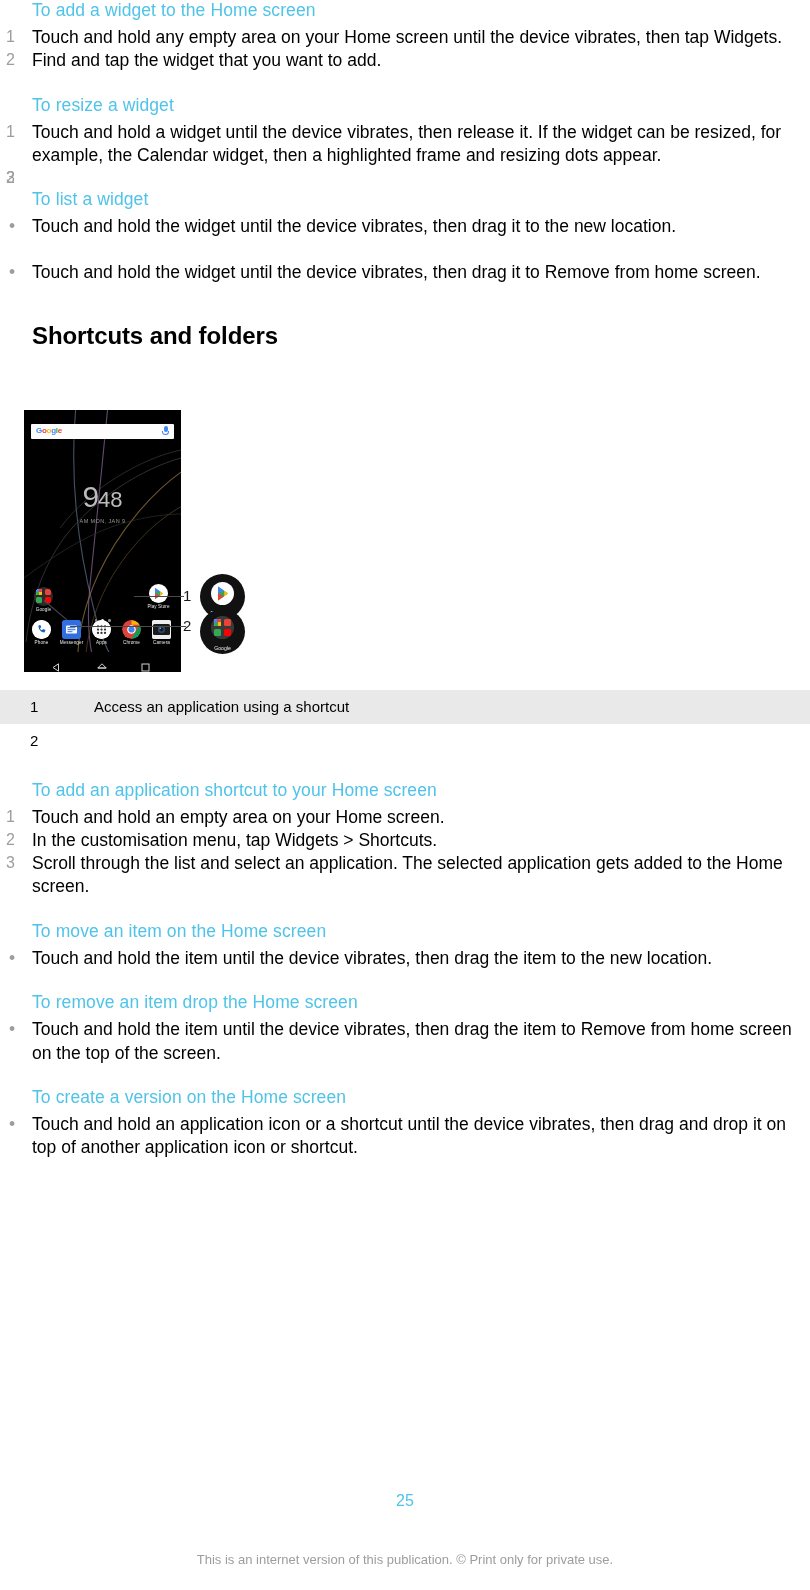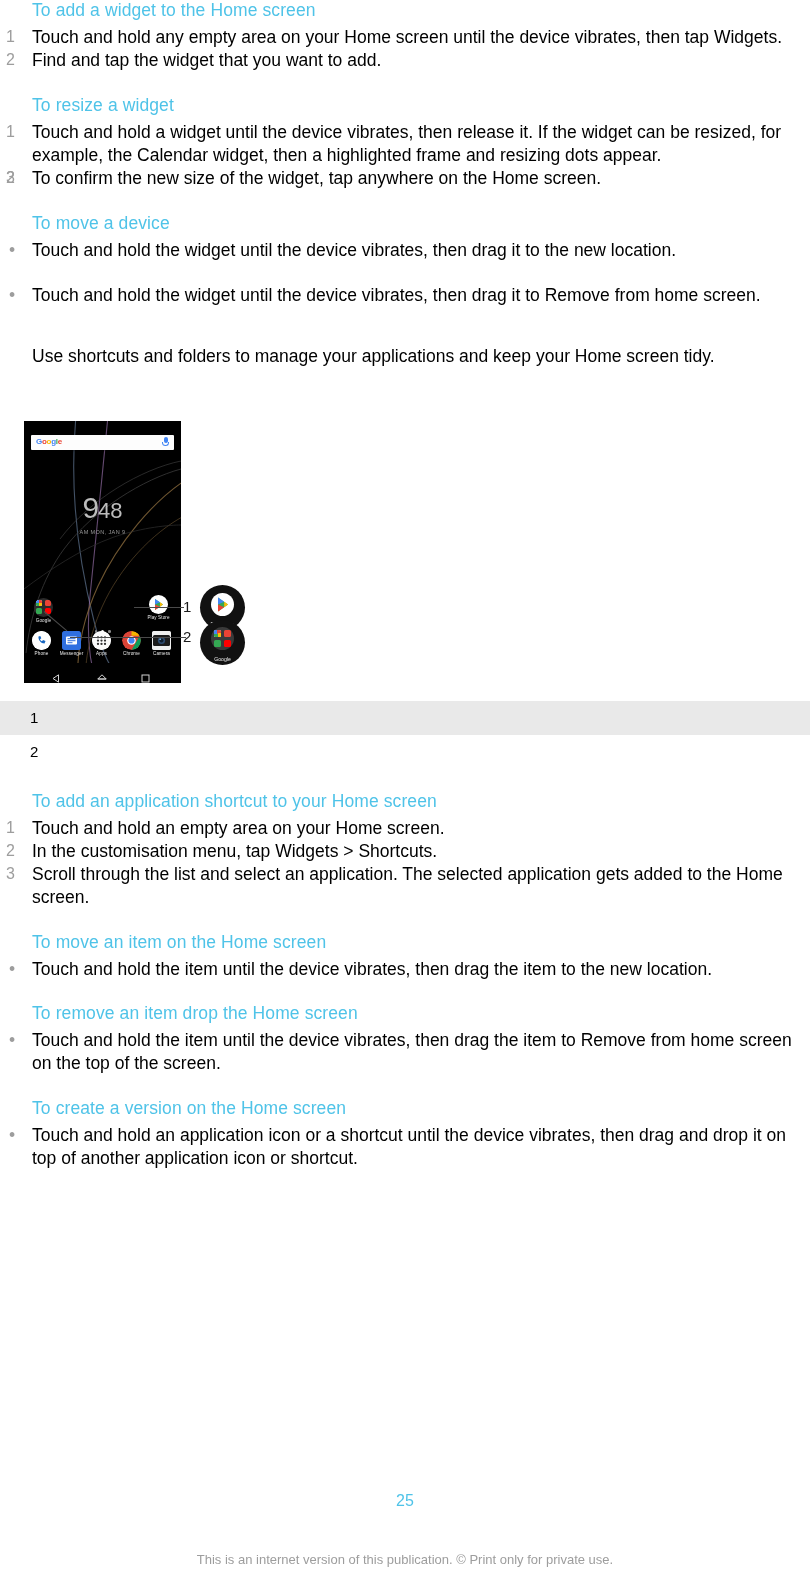--- a/index.html
+++ b/index.html
@@ -181,39 +181,39 @@
       <li><span class="marker">1</span><span><span>Touch and hold any empty area on your </span><b>Home screen</b><span> until the device vibrates, then tap </span><b>Widgets</b><span>.</span></span></li>
       <li><span class="marker">2</span><span><span>Find and tap the widget that you want to add.</span></span></li>
     </ol>
 
   <div class="gap-m"></div>
 
   <h3 class="sub-head">To resize a widget</h3>
   <ol class="steps" id="steps-resize_widget">
       <li><span class="marker">1</span><span><span>Touch and hold a widget until the device vibrates, then release it. If the widget can be resized, for example, the Calendar widget, then a highlighted frame and resizing dots appear.</span></span></li>
       <li><span class="marker">2</span></li>
-      <li><span class="marker">3</span><span><span>To confirm the new size of the widget, tap anywhere on the </span><b>Home screen</b><span>.</span></span></li>
+      <li><span class="marker">3</span></li>
     </ol>
 
   <div class="gap-m"></div>
 
-  <h3 class="sub-head">To move a device</h3>
+  <h3 class="sub-head">To list a widget</h3>
   <ul class="steps" id="steps-move_widget">
       <li><span class="marker dot">•</span><span><span>Touch and hold the widget until the device vibrates, then drag it to the new location.</span></span></li>
     </ul>
 
   <div class="gap-m"></div>
 
   <ul class="steps" id="steps-remove_widget">
       <li><span class="marker dot">•</span><span><span>Touch and hold the widget until the device vibrates, then drag it to </span><b>Remove from home screen</b><span>.</span></span></li>
     </ul>
 
   <div class="gap-xl"></div>
 
-  <p class="para">Use shortcuts and folders to manage your applications and keep your Home screen tidy.</p>
+  <h2 class="major-head">Shortcuts and folders</h2>
 
   <div style="height:48px"></div>
 
   <div class="figure-wrap">
 
     <div class="phone">
       <div class="wallpaper">
         <svg width="157" height="262" viewBox="0 0 157 262" aria-hidden="true">
           <rect width="157" height="262" fill="#000"></rect>
           <path d="M52 -5 C 46 60, 52 130, 70 200 C 80 240, 92 258, 104 266" stroke="#5a6e88" stroke-width="1.1" fill="none" opacity=".75"></path>
@@ -385,20 +385,21 @@
         <span style="position:absolute;left:3px;top:13px;width:7px;height:7px;border-radius:1.5px;background:#34A853;"></span>
         <span style="position:absolute;left:13px;top:13px;width:7px;height:7px;border-radius:1.5px;background:#FF0000;"></span>
       </div>
       <div class="clbl">Google</div>
     </div>
   </div>
 
   <div class="legend" id="legend-table">
       <div class="row alt">
         <div class="cnum2">1</div>
+        <div class="ctext">Access an application using a shortcut</div>
       </div>
       <div class="row">
         <div class="cnum2">2</div>
       </div>
     </div>
 
   <div class="gap-m"></div>
 
   <h3 class="sub-head">To add an application shortcut to your Home screen</h3>
   <ol class="steps" id="steps-add_shortcut">

